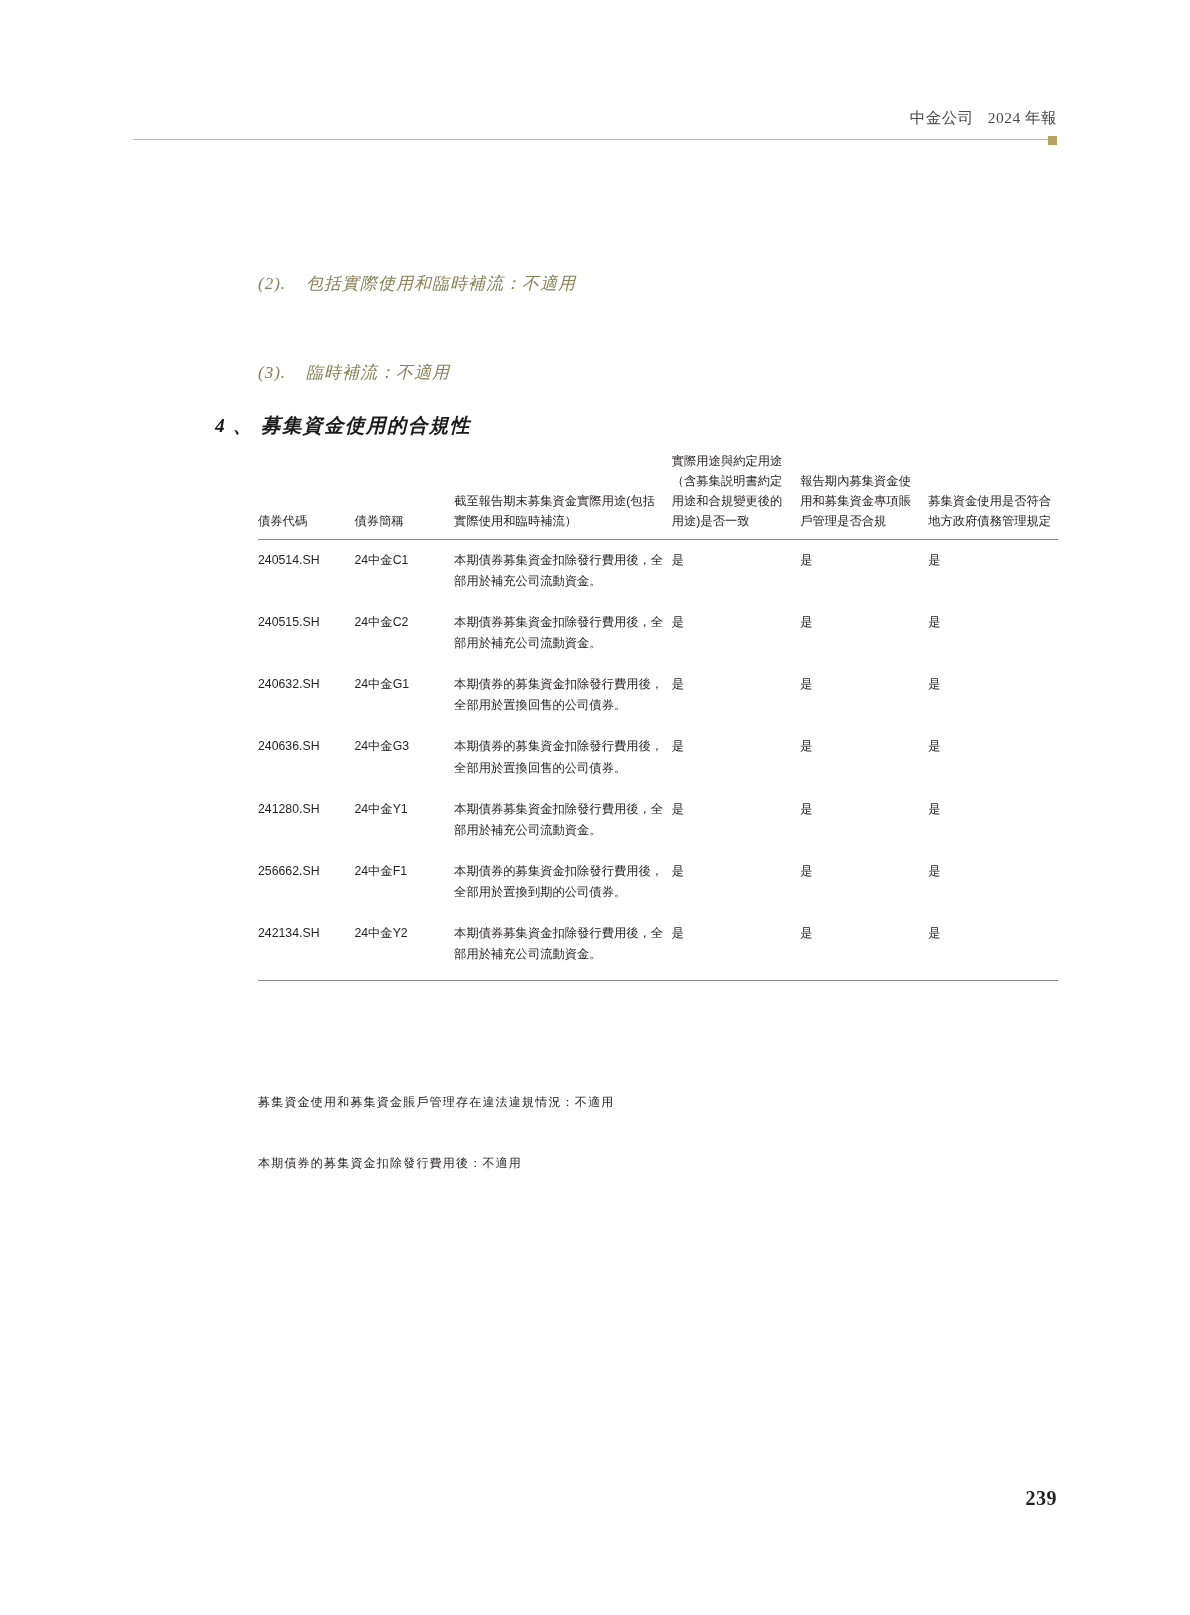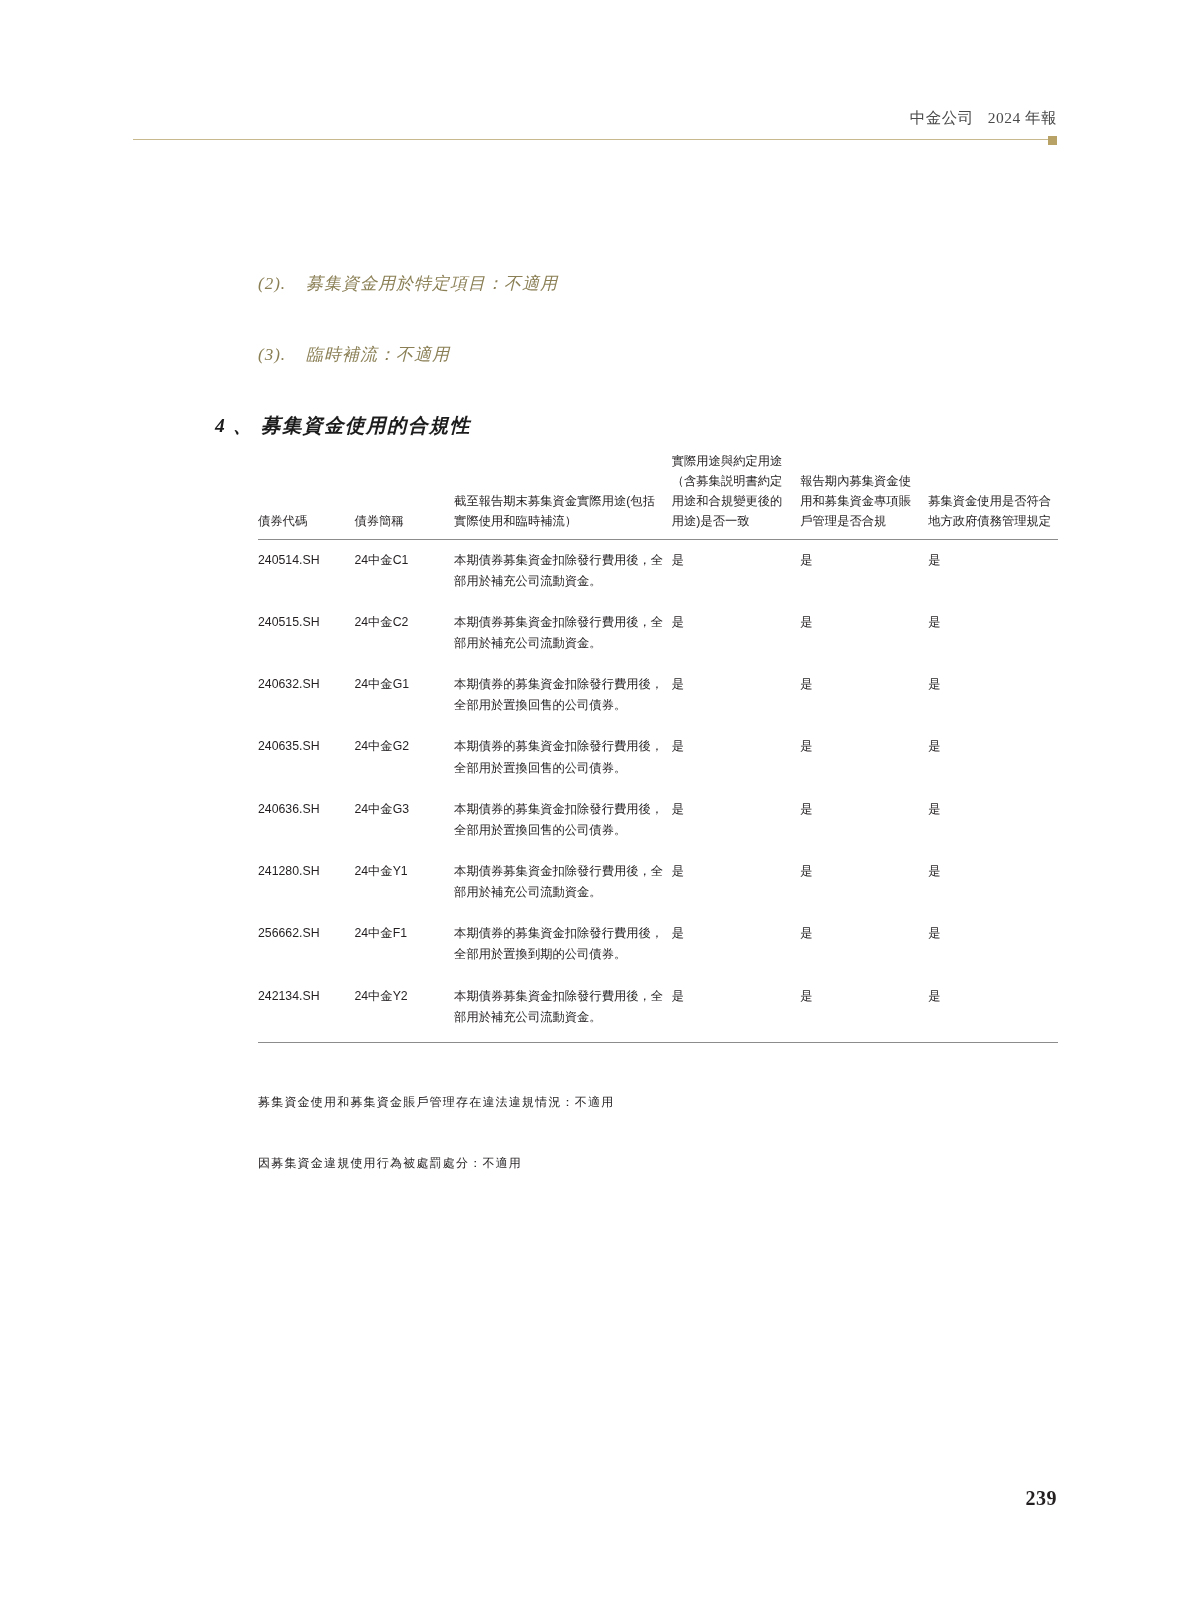--- a/index.html
+++ b/index.html
@@ -58,21 +58,21 @@
     font-size: 17px;
     color: #8a7f55;
     letter-spacing: 1px;
     white-space: nowrap;
   }
   .item-line .item-num {
     display: inline-block;
     width: 48px;
   }
   #item-2 { top: 272px; }
-  #item-3 { top: 343px; }
+  #item-3 { top: 361px; }
 
   
   .section-heading {
     position: absolute;
     left: 215px;
     top: 412px;
     font-style: italic;
     font-weight: bold;
     font-size: 19.5px;
     letter-spacing: 1.5px;
@@ -153,21 +153,21 @@
 
 <div class="page-header">
   <div class="header-text">
     <span class="hdr-company">中金公司</span><span>2024 年報</span>
   </div>
   <div class="header-rule"></div>
   <div class="header-mark"></div>
 </div>
 
 <div class="item-line" id="item-2">
-  <span class="item-num">(2).</span><span>募集資金用於特定項目：不適用</span>
+  <span class="item-num">(2).</span><span>包括實際使用和臨時補流：不適用</span>
 </div>
 
 <div class="item-line" id="item-3">
   <span class="item-num">(3).</span><span>臨時補流：不適用</span>
 </div>
 
 <div class="section-heading">
   <span class="sec-num">4 、</span><span>募集資金使用的合規性</span>
 </div>
 
@@ -202,28 +202,20 @@
       </tr>
       <tr>
         <td>240632.SH</td>
         <td>24中金G1</td>
         <td>本期債券的募集資金扣除發行費用後，全部用於置換回售的公司債券。</td>
         <td>是</td>
         <td>是</td>
         <td>是</td>
       </tr>
       <tr>
-        <td>240635.SH</td>
-        <td>24中金G2</td>
-        <td>本期債券的募集資金扣除發行費用後，全部用於置換回售的公司債券。</td>
-        <td>是</td>
-        <td>是</td>
-        <td>是</td>
-      </tr>
-      <tr>
         <td>240636.SH</td>
         <td>24中金G3</td>
         <td>本期債券的募集資金扣除發行費用後，全部用於置換回售的公司債券。</td>
         <td>是</td>
         <td>是</td>
         <td>是</td>
       </tr>
       <tr>
         <td>241280.SH</td>
         <td>24中金Y1</td>
@@ -246,15 +238,15 @@
         <td>本期債券募集資金扣除發行費用後，全部用於補充公司流動資金。</td>
         <td>是</td>
         <td>是</td>
         <td>是</td>
       </tr>
     </tbody>
   </table>
 </div>
 
 <div class="footer-para" id="para-1">募集資金使用和募集資金賬戶管理存在違法違規情況：不適用</div>
-<div class="footer-para" id="para-2">因募集資金違規使用行為被處罰處分：不適用</div>
+<div class="footer-para" id="para-2">本期債券的募集資金扣除發行費用後：不適用</div>
 
 <div class="page-number">239</div>
 
 </body></html>

